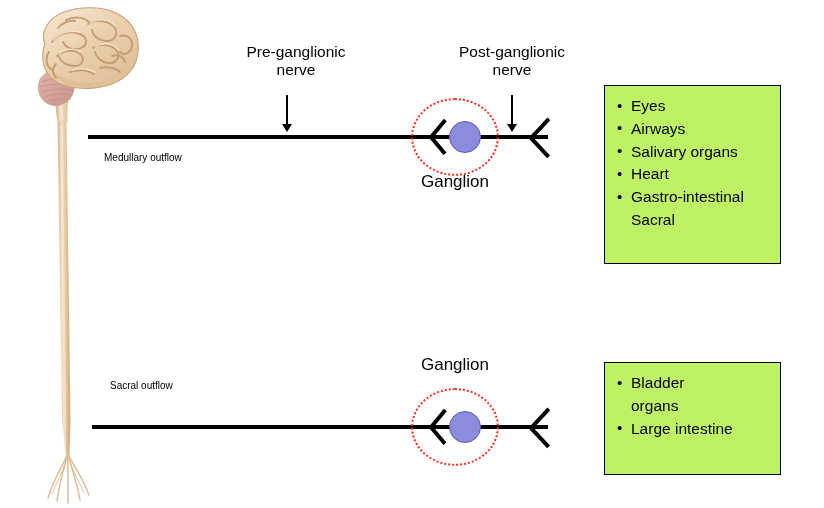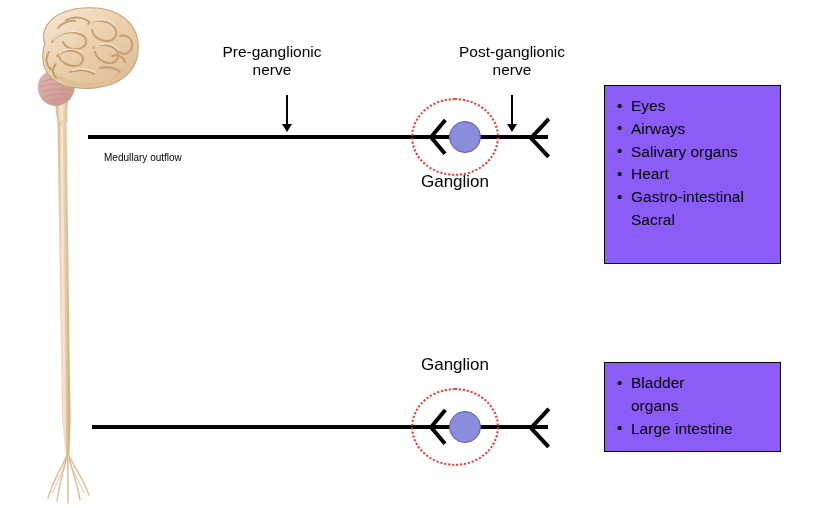--- a/index.html
+++ b/index.html
@@ -78,21 +78,21 @@
     width: 0; height: 0;
     border-left: 5px solid transparent;
     border-right: 5px solid transparent;
     border-top: 8px solid #000;
   }
 
   
   .organbox {
     position: absolute;
     border: 1.6px solid #000;
-    background: #8b5cf6;
+    background: #bef264;
     padding: 9px 10px 9px 11px;
   }
   .organbox ul { list-style: none; }
   .organbox li {
     font-size: 15.5px;
     color: #000;
     line-height: 1.47;
     position: relative;
     padding-left: 15px;
     white-space: pre;
@@ -207,21 +207,21 @@
     <div class="halo"></div>
     <div class="chev">
       <div class="bar up"></div>
       <div class="bar down"></div>
     </div>
     <div class="soma"></div>
   </div>
 
   <div class="lbl lbl-pathway" style="left:104px; top:152px;">Medullary outflow</div>
 
-  <div class="lbl lbl-nerve" style="left:192px; top:43px; width:160px;">Pre-ganglionic
+  <div class="lbl lbl-nerve" style="left:216px; top:43px; width:160px;">Pre-ganglionic
 nerve</div>
   <div class="parrow" style="left:281px; top:95px; height:38px;">
     <div class="shaft" style="height:30px;"></div>
     <div class="head" style="top:29px;"></div>
   </div>
 
   <div class="lbl lbl-nerve" style="left:432px; top:43px; width:160px;">Post-ganglionic
 nerve</div>
   <div class="parrow" style="left:506px; top:95px; height:38px;">
     <div class="shaft" style="height:30px;"></div>
@@ -240,35 +240,36 @@
 
   <div class="ganglion" style="left:411px; top:388px;">
     <div class="halo"></div>
     <div class="chev">
       <div class="bar up"></div>
       <div class="bar down"></div>
     </div>
     <div class="soma"></div>
   </div>
 
+  <div class="lbl lbl-pathway" style="left:110px; top:380px;">Sacral outflow</div>
 
   <div class="lbl lbl-gang" style="left:395px; top:355px; width:120px;">Ganglion</div>
 
   <div class="organbox" style="left:604px; top:85px; width:177px; height:179px;">
     <ul>
       <li class="bulleted">Eyes</li>
       <li class="bulleted">Airways</li>
       <li class="bulleted">Salivary organs</li>
       <li class="bulleted">Heart</li>
       <li class="bulleted">Gastro-intestinal</li>
       <li class="cont">Sacral</li>
     </ul>
   </div>
 
-  <div class="organbox" style="left:604px; top:362px; width:177px; height:90px;">
+  <div class="organbox" style="left:604px; top:362px; width:177px; height:113px;">
     <ul>
       <li class="bulleted">Bladder</li>
       <li class="cont">organs</li>
       <li class="bulleted">Large intestine</li>
     </ul>
   </div>
 
 </div>
 
 </body></html>

